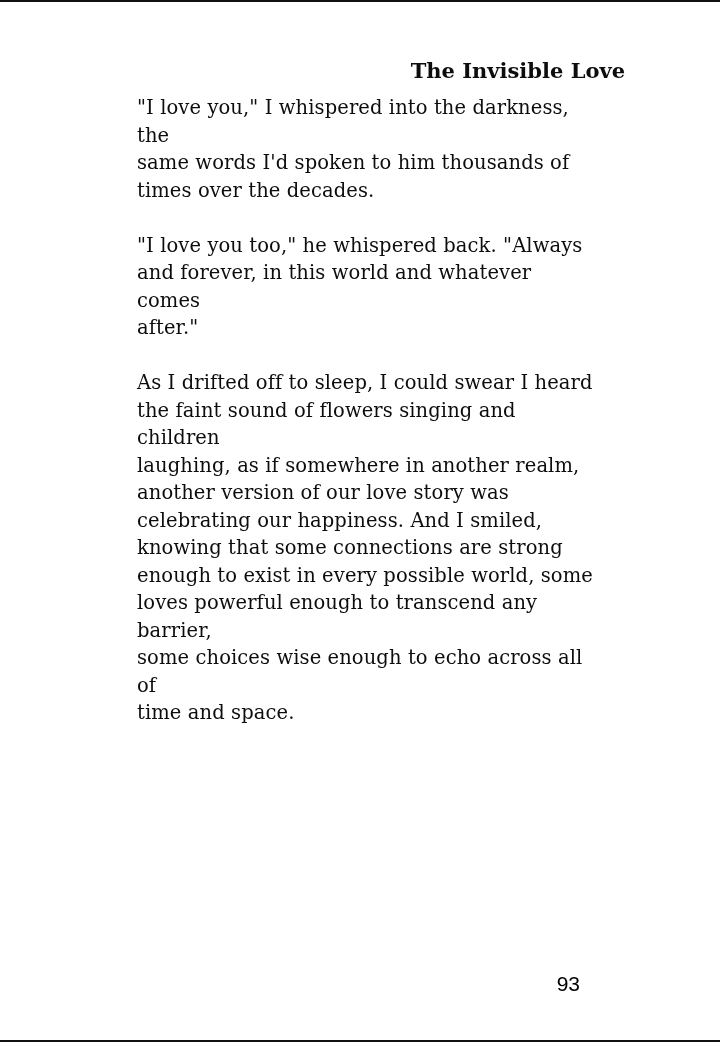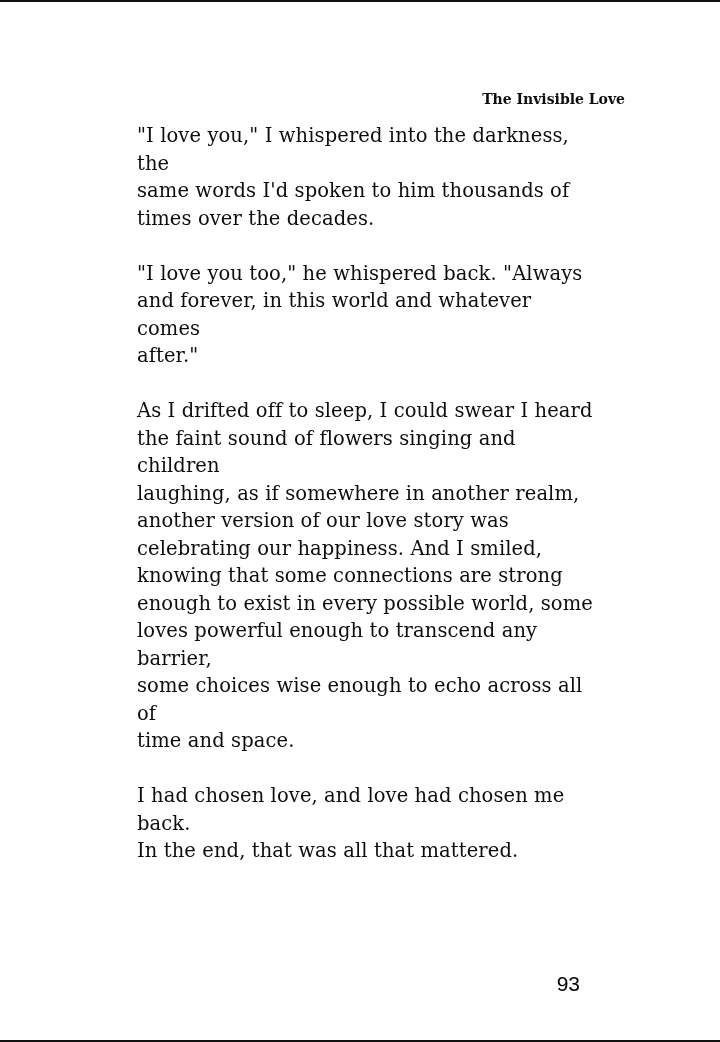--- a/index.html
+++ b/index.html
@@ -15,24 +15,24 @@
     margin: 0 auto;
     background: #ffffff;
     border-top: 2px solid #111111;
     border-bottom: 2px solid #111111;
     font-family: "DejaVu Serif", "Liberation Serif", serif;
     color: #0d0d0d;
     overflow: hidden;
   }
 
   .chapter-title {
-    padding-top: 84px;
+    padding-top: 56px;
     padding-right: 95px;
     text-align: right;
-    font-size: 14px;
+    font-size: 21px;
     font-weight: bold;
     line-height: 26px;
     color: #0d0d0d;
   }
 
   .body-text {
     padding: 10px 125px 0 137px;
   }
 
   .body-text p {
@@ -70,19 +70,17 @@
     <p>As I drifted off to sleep, I could swear I heard
 the faint sound of flowers singing and children
 laughing, as if somewhere in another realm,
 another version of our love story was
 celebrating our happiness. And I smiled,
 knowing that some connections are strong
 enough to exist in every possible world, some
 loves powerful enough to transcend any barrier,
 some choices wise enough to echo across all of
 time and space.</p>
-    <p>I had chosen love, and love had chosen me back.
-In the end, that was all that mattered.</p>
   </div>
 
   <div class="page-number">93</div>
 
 </div>
 
 </body></html>

